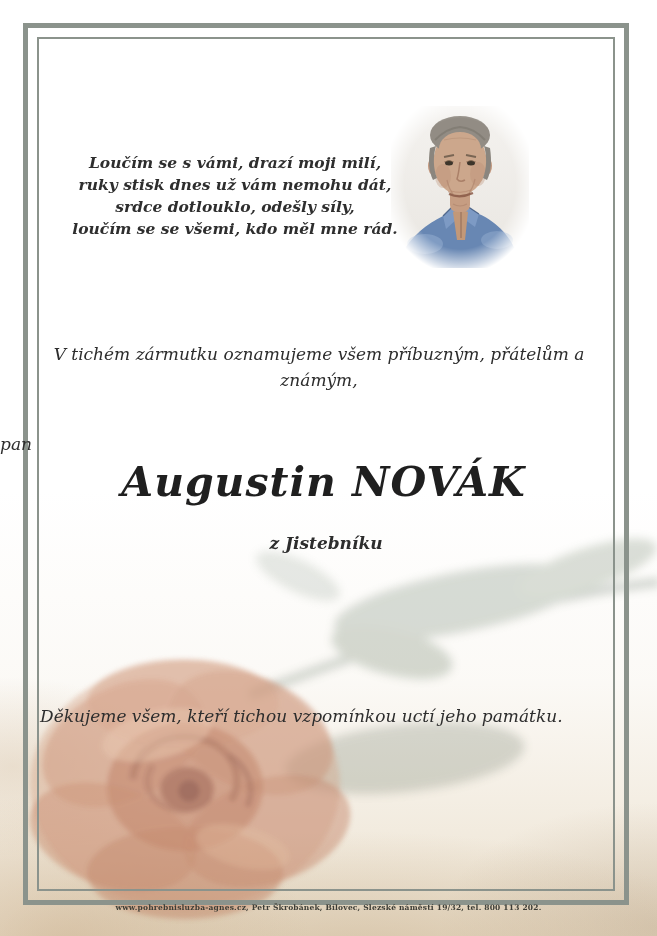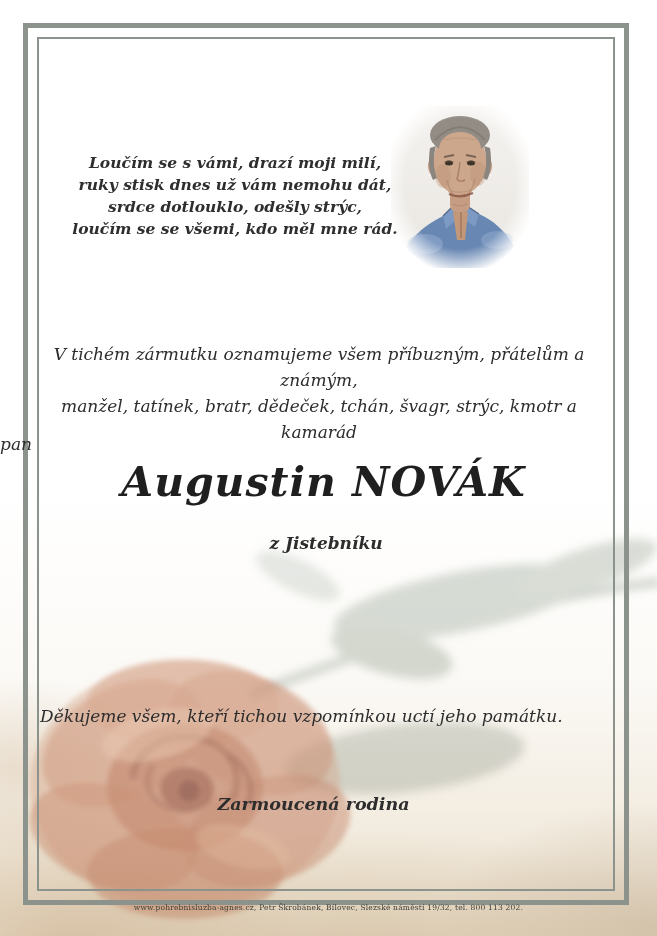--- a/index.html
+++ b/index.html
@@ -44,21 +44,21 @@
   .deceased{
     left:0;right:10px;top:458px;text-align:center;
     font-size:41px;font-weight:700;color:#1f1f1f;letter-spacing:1px;
   }
   .origin{left:0;right:5px;top:533px;text-align:center;font-size:17px;font-weight:700;}
   .farewell{left:40px;right:45px;top:620px;text-align:center;font-size:17px;}
   .thanks{left:40px;right:45px;top:706px;text-align:left;font-size:17px;}
   .signature{left:0;right:30px;top:794px;text-align:center;font-size:17.5px;font-weight:700;}
   .footer{
     left:0;right:0;top:903px;text-align:center;
-    font-size:7.5px;font-style:normal;color:#3c3c35;letter-spacing:0.2px;
+    font-size:7.5px;font-style:normal;color:#3c3c35;letter-spacing:0.2px;font-weight:bold;
   }
   
   .portrait{position:absolute;left:391px;top:106px;width:138px;height:162px;}
 </style>
 </head>
 <body>
 
 <div class="card">
 
   <div class="photo-bg">
@@ -100,21 +100,21 @@
       </g>
     </svg>
   </div>
 
   <div class="frame-outer"></div>
   <div class="frame-inner"></div>
 
   <div class="txt verse">
     <div>Loučím se s vámi, drazí moji milí,</div>
     <div>ruky stisk dnes už vám nemohu dát,</div>
-    <div>srdce dotlouklo, odešly strýc,</div>
+    <div>srdce dotlouklo, odešly síly,</div>
     <div>loučím se se všemi, kdo měl mne rád.</div>
   </div>
 
   <div class="portrait">
     <svg width="138" height="162" viewBox="0 0 138 162">
       <defs>
         <radialGradient id="pfade" cx="50%" cy="48%" r="56%">
           <stop offset="0%" stop-color="#ffffff"></stop>
           <stop offset="72%" stop-color="#ffffff"></stop>
           <stop offset="100%" stop-color="#000000"></stop>
@@ -177,23 +177,21 @@
           <path d="M60,85 Q69,88 80,84" stroke="#b08066" stroke-width="1" fill="none" opacity="0.55"></path>
 
           <path d="M62,98 Q69,102 76,98" stroke="#a87e66" stroke-width="1.2" fill="none" opacity="0.5"></path>
         </g>
       </g>
     </svg>
   </div>
 
   <div class="txt announce">
     <div>V tichém zármutku oznamujeme všem příbuzným, přátelům a známým,</div>
-    <div>manžel, tatínek, bratr, dědeček, tchán, švagr, strýc, kmotr a kamarád</div>
   </div>
 
   <div class="txt salutation">pan</div>
   <div class="txt deceased">Augustin NOVÁK</div>
   <div class="txt origin">z Jistebníku</div>
   <div class="txt thanks">Děkujeme všem, kteří tichou vzpomínkou uctí jeho památku.</div>
-  <div class="txt signature">Zarmoucená rodina</div>
   <div class="txt footer">www.pohrebnisluzba-agnes.cz, Petr Škrobánek, Bílovec, Slezské náměstí 19/32, tel. 800 113 202.</div>
 
 </div>
 
 </body></html>

